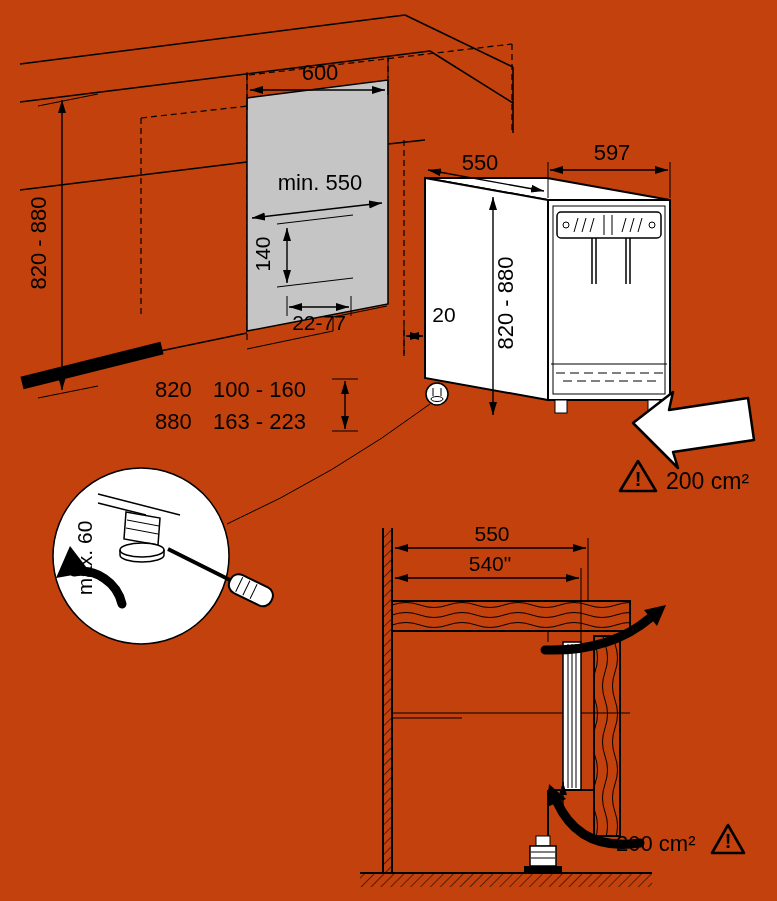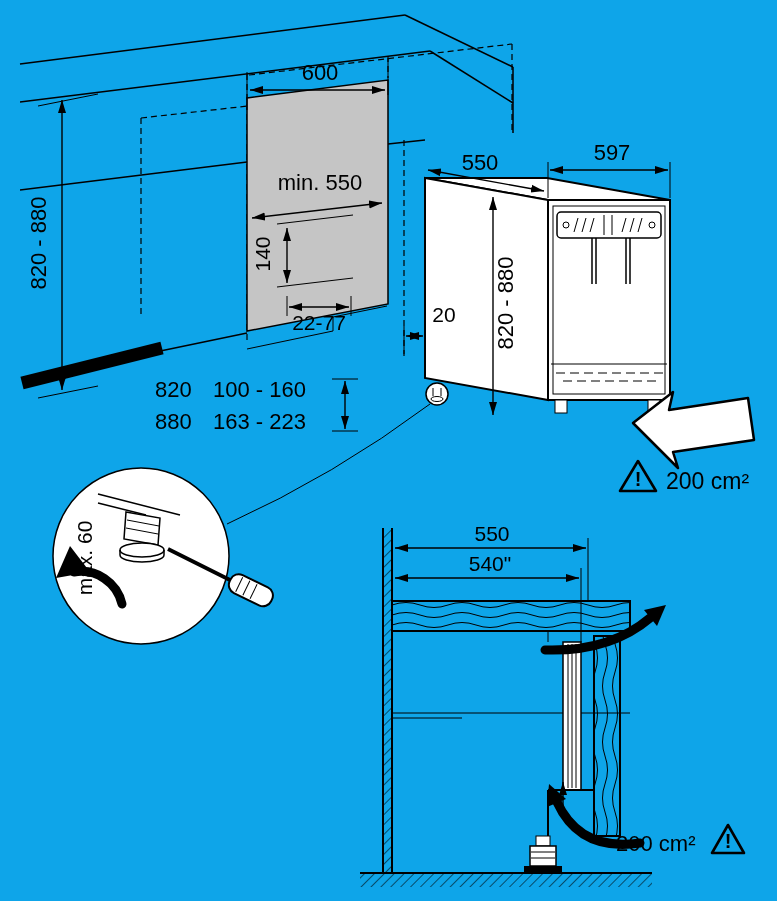--- a/index.html
+++ b/index.html
@@ -1,16 +1,16 @@
 <!DOCTYPE html>
 <html><head>
 <meta charset="utf-8">
 <style>
   html,body{margin:0;padding:0;background:#fff;}
-  .frame{width:777px;height:901px;position:relative;background:#0ea5e9;}
+  .frame{width:777px;height:901px;position:relative;background:#c2410c;}
   svg{display:block;}
   text{font-family:"Liberation Sans","DejaVu Sans",sans-serif;fill:#000;}
   .t20{font-size:20px;} .t21{font-size:21px;} .t22{font-size:22px;} .t23{font-size:23px;}
   .bold{font-weight:bold;} .mid{text-anchor:middle;}
   .ln{stroke:#000;stroke-width:2;fill:none;}
   .ln15{stroke:#000;stroke-width:1.5;fill:none;}
   .ln1{stroke:#000;stroke-width:1;fill:none;}
   .dash{stroke:#000;stroke-width:1.2;fill:none;stroke-dasharray:6 4;}
   .dim{stroke:#000;stroke-width:1.4;fill:none;}
   .thick{stroke:#000;stroke-width:9;fill:none;stroke-linecap:round;}

